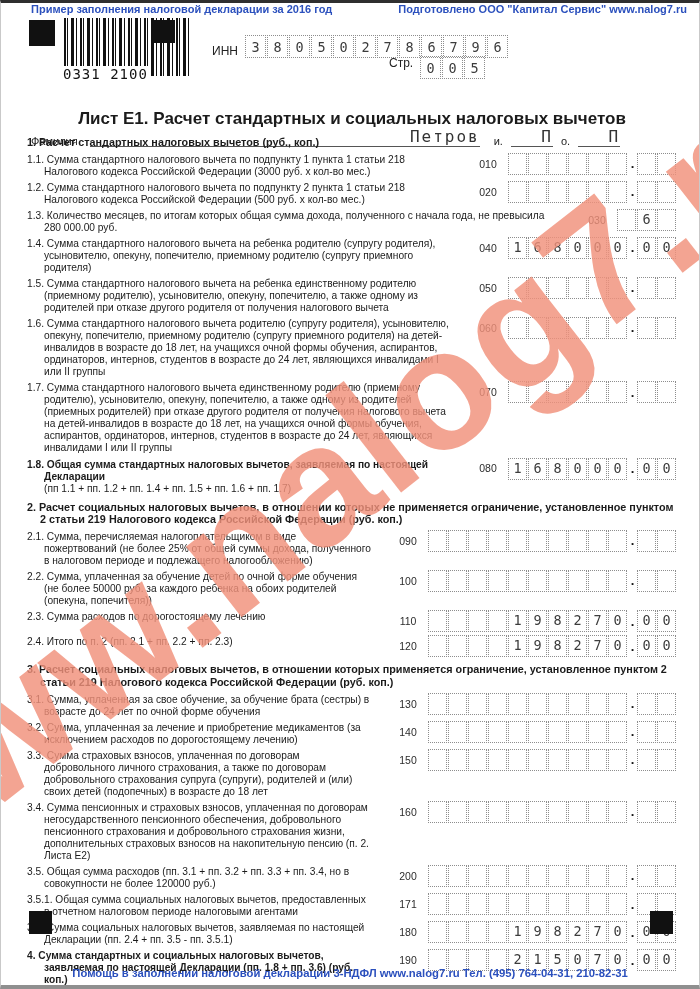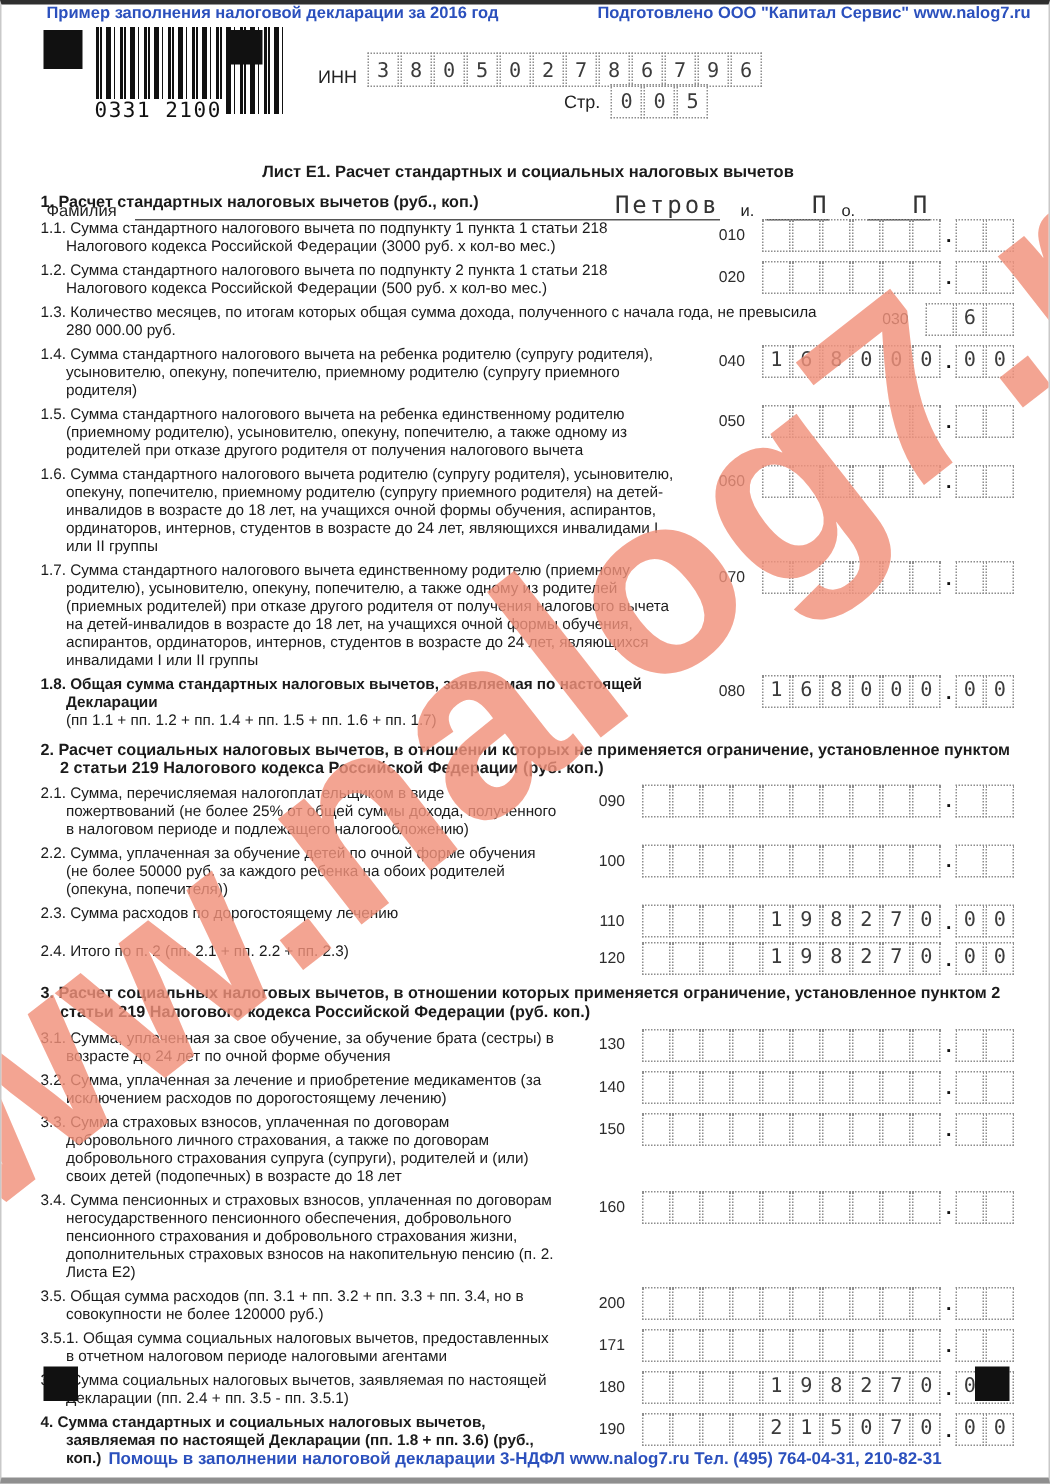--- a/index.html
+++ b/index.html
@@ -14,36 +14,36 @@
   .sq{position:absolute;background:#111;}
   .sq-tl{left:28px;top:17px;width:26px;height:26px;}
   .sq-t2{left:151px;top:17px;width:23px;height:23px;}
   .sq-bl{left:28px;top:908px;width:23px;height:23px;}
   .sq-br{right:26px;top:908px;width:23px;height:23px;}
   .barcode{position:absolute;left:63px;top:15px;width:84px;height:58px;
      background:repeating-linear-gradient(90deg,#111 0 2px,#fff 2px 3px,#111 3px 4px,#fff 4px 7px,#111 7px 10px,#fff 10px 12px,#111 12px 13px,#fff 13px 16px);padding-left:41px;}
   .barcode .bdigits{position:absolute;left:-2px;bottom:-6px;background:#fff;padding:0 1px;
      font-family:"DejaVu Sans Mono",monospace;font-size:14px;letter-spacing:1px;color:#111;white-space:nowrap;}
   .inn-row{position:absolute;left:182px;top:32px;display:flex;align-items:flex-end;margin-left:29px;}
-  .str-row{position:absolute;left:375px;top:53px;display:flex;align-items:center;}
+  .str-row{position:absolute;left:388px;top:53px;display:flex;}
   .flabel{font-size:12px;color:#222;margin-right:7px;}
   .cells{display:flex;}
   .cell{width:17px;height:20px;border:1px dotted #8d8d8d;margin-right:1px;display:flex;
         align-items:center;justify-content:center;
         font-family:"DejaVu Sans Mono",monospace;font-size:13.5px;color:#3c3c3c;}
   .hcell{width:19px;height:21px;}
   .dot{width:9px;text-align:center;font-weight:bold;color:#111;font-size:13px;align-self:center;}
   .fam-row{position:absolute;left:30px;top:82px;right:30px;display:flex;align-items:flex-end;font-size:11px;color:#222;}
   .fam-line{border-bottom:1.5px solid #555;text-align:right;
         font-family:"DejaVu Sans Mono",monospace;font-size:16px;color:#333;letter-spacing:2px;margin-top:42px;}
   .fam-main{width:390px;margin-left:12px;}
   .fam-short{width:42px;margin-left:8px;margin-right:8px;}
   .fam-il{margin-left:14px;}
   .body{position:absolute;left:26px;right:22px;top:104px;font-size:10.2px;line-height:1.18;color:#1b1b1b;}
-  .title{text-align:center;font-weight:bold;font-size:11px;margin:2px 0 7px 0;}
+  .title{text-align:center;font-weight:bold;font-size:17px;margin:2px 0 7px 0;}
   .sec-h{font-weight:bold;font-size:10.8px;margin:6px 0 5px 0;padding-left:13px;text-indent:-13px;}
   .item{display:flex;align-items:flex-start;margin-bottom:4px;gap:16px;}
   .itext{flex:1;padding-left:17px;text-indent:-17px;padding-right:6px;}
   .itext .sub{display:block;text-indent:0;font-weight:normal;}
   .itext.b{font-weight:bold;}
   .iright{display:flex;align-items:center;flex:none;margin-top:-1px;}
   .code{width:30px;text-align:center;font-size:10.5px;color:#2c2c2c;margin-right:5px;}
   .field{display:flex;}
   .decl{margin-top:12px;text-align:center;font-weight:bold;font-size:10.8px;}
   .footer{position:absolute;bottom:6px;left:0;right:0;text-align:center;font-size:11.3px;font-weight:bold;}

